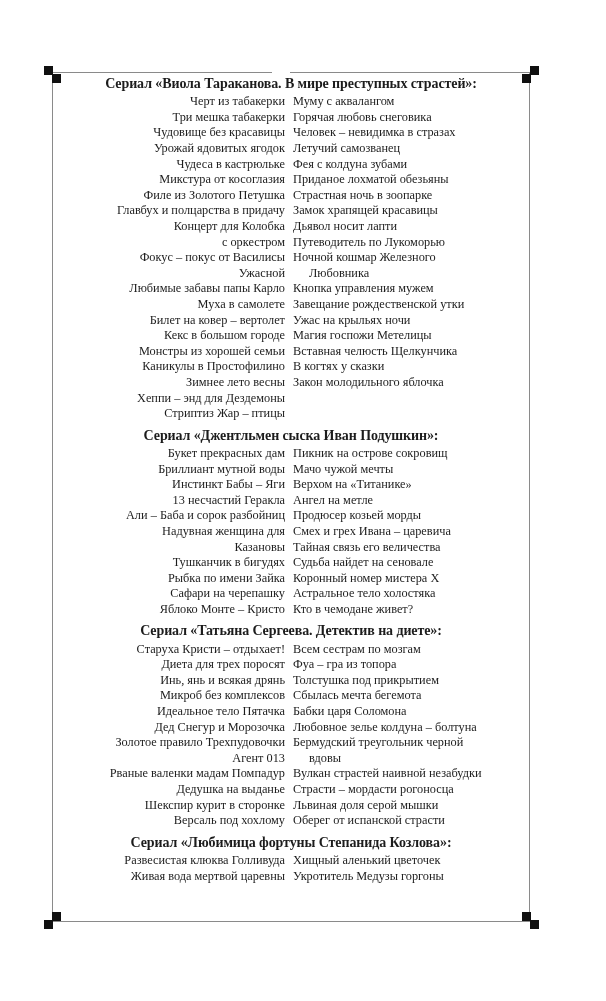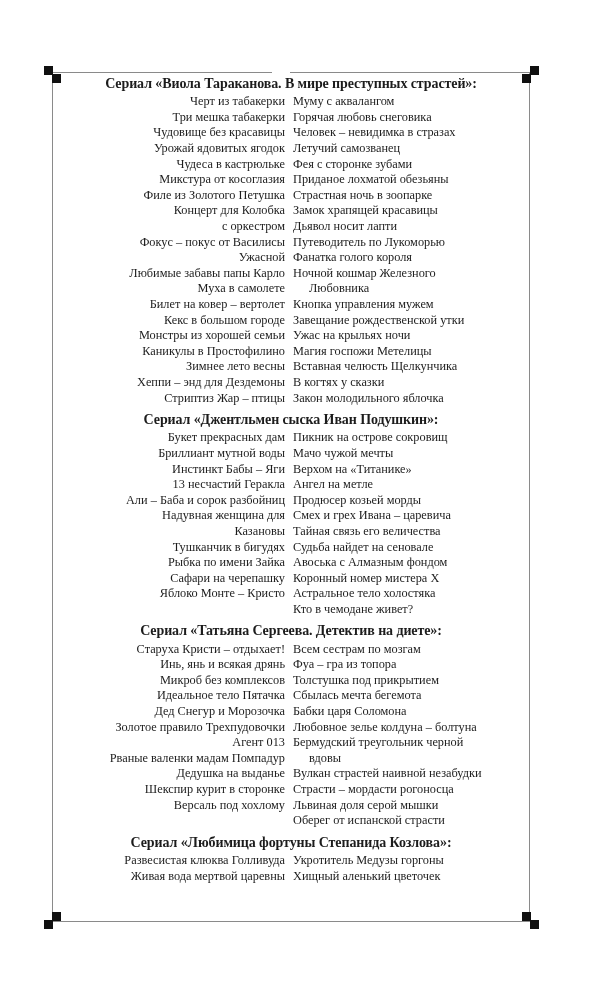--- a/index.html
+++ b/index.html
@@ -138,46 +138,46 @@
         <div class="series-heading">Сериал «Виола Тараканова. В мире преступных страстей»:</div>
         <div class="cols">
           <div class="col-left">
             <div class="title-line">Черт из табакерки</div>
             <div class="title-line">Три мешка табакерки</div>
             <div class="title-line">Чудовище без красавицы</div>
             <div class="title-line">Урожай ядовитых ягодок</div>
             <div class="title-line">Чудеса в кастрюльке</div>
             <div class="title-line">Микстура от косоглазия</div>
             <div class="title-line">Филе из Золотого Петушка</div>
+            <div class="title-line">Главбух и полцарства в придачу</div>
             <div class="title-line">Концерт для Колобка</div>
             <div class="title-line cont">с оркестром</div>
             <div class="title-line">Фокус – покус от Василисы</div>
             <div class="title-line cont">Ужасной</div>
             <div class="title-line">Любимые забавы папы Карло</div>
             <div class="title-line">Муха в самолете</div>
             <div class="title-line">Билет на ковер – вертолет</div>
             <div class="title-line">Кекс в большом городе</div>
             <div class="title-line">Монстры из хорошей семьи</div>
             <div class="title-line">Каникулы в Простофилино</div>
             <div class="title-line">Зимнее лето весны</div>
             <div class="title-line">Хеппи – энд для Дездемоны</div>
             <div class="title-line">Стриптиз Жар – птицы</div>
           </div>
           <div class="col-right">
             <div class="title-line">Муму с аквалангом</div>
             <div class="title-line">Горячая любовь снеговика</div>
             <div class="title-line">Человек – невидимка в стразах</div>
             <div class="title-line">Летучий самозванец</div>
-            <div class="title-line">Фея с сторонке зубами</div>
+            <div class="title-line">Фея с колдуна зубами</div>
             <div class="title-line">Приданое лохматой обезьяны</div>
             <div class="title-line">Страстная ночь в зоопарке</div>
             <div class="title-line">Замок храпящей красавицы</div>
             <div class="title-line">Дьявол носит лапти</div>
             <div class="title-line">Путеводитель по Лукоморью</div>
-            <div class="title-line">Фанатка голого короля</div>
             <div class="title-line">Ночной кошмар Железного</div>
             <div class="title-line cont">Любовника</div>
             <div class="title-line">Кнопка управления мужем</div>
             <div class="title-line">Завещание рождественской утки</div>
             <div class="title-line">Ужас на крыльях ночи</div>
             <div class="title-line">Магия госпожи Метелицы</div>
             <div class="title-line">Вставная челюсть Щелкунчика</div>
             <div class="title-line">В когтях у сказки</div>
             <div class="title-line">Закон молодильного яблочка</div>
           </div>
@@ -201,32 +201,32 @@
           </div>
           <div class="col-right">
             <div class="title-line">Пикник на острове сокровищ</div>
             <div class="title-line">Мачо чужой мечты</div>
             <div class="title-line">Верхом на «Титанике»</div>
             <div class="title-line">Ангел на метле</div>
             <div class="title-line">Продюсер козьей морды</div>
             <div class="title-line">Смех и грех Ивана – царевича</div>
             <div class="title-line">Тайная связь его величества</div>
             <div class="title-line">Судьба найдет на сеновале</div>
-            <div class="title-line">Авоська с Алмазным фондом</div>
             <div class="title-line">Коронный номер мистера Х</div>
             <div class="title-line">Астральное тело холостяка</div>
             <div class="title-line">Кто в чемодане живет?</div>
           </div>
         </div>
       </div>
       <div class="series">
         <div class="series-heading">Сериал «Татьяна Сергеева. Детектив на диете»:</div>
         <div class="cols">
           <div class="col-left">
             <div class="title-line">Старуха Кристи – отдыхает!</div>
+            <div class="title-line">Диета для трех поросят</div>
             <div class="title-line">Инь, янь и всякая дрянь</div>
             <div class="title-line">Микроб без комплексов</div>
             <div class="title-line">Идеальное тело Пятачка</div>
             <div class="title-line">Дед Снегур и Морозочка</div>
             <div class="title-line">Золотое правило Трехпудовочки</div>
             <div class="title-line">Агент 013</div>
             <div class="title-line">Рваные валенки мадам Помпадур</div>
             <div class="title-line">Дедушка на выданье</div>
             <div class="title-line">Шекспир курит в сторонке</div>
             <div class="title-line">Версаль под хохлому</div>
@@ -248,20 +248,20 @@
         </div>
       </div>
       <div class="series">
         <div class="series-heading">Сериал «Любимица фортуны Степанида Козлова»:</div>
         <div class="cols">
           <div class="col-left">
             <div class="title-line">Развесистая клюква Голливуда</div>
             <div class="title-line">Живая вода мертвой царевны</div>
           </div>
           <div class="col-right">
+            <div class="title-line">Хищный аленький цветочек</div>
             <div class="title-line">Укротитель Медузы горгоны</div>
-            <div class="title-line">Хищный аленький цветочек</div>
           </div>
         </div>
       </div>
     </div>
 
 </div>
 
 </body></html>

